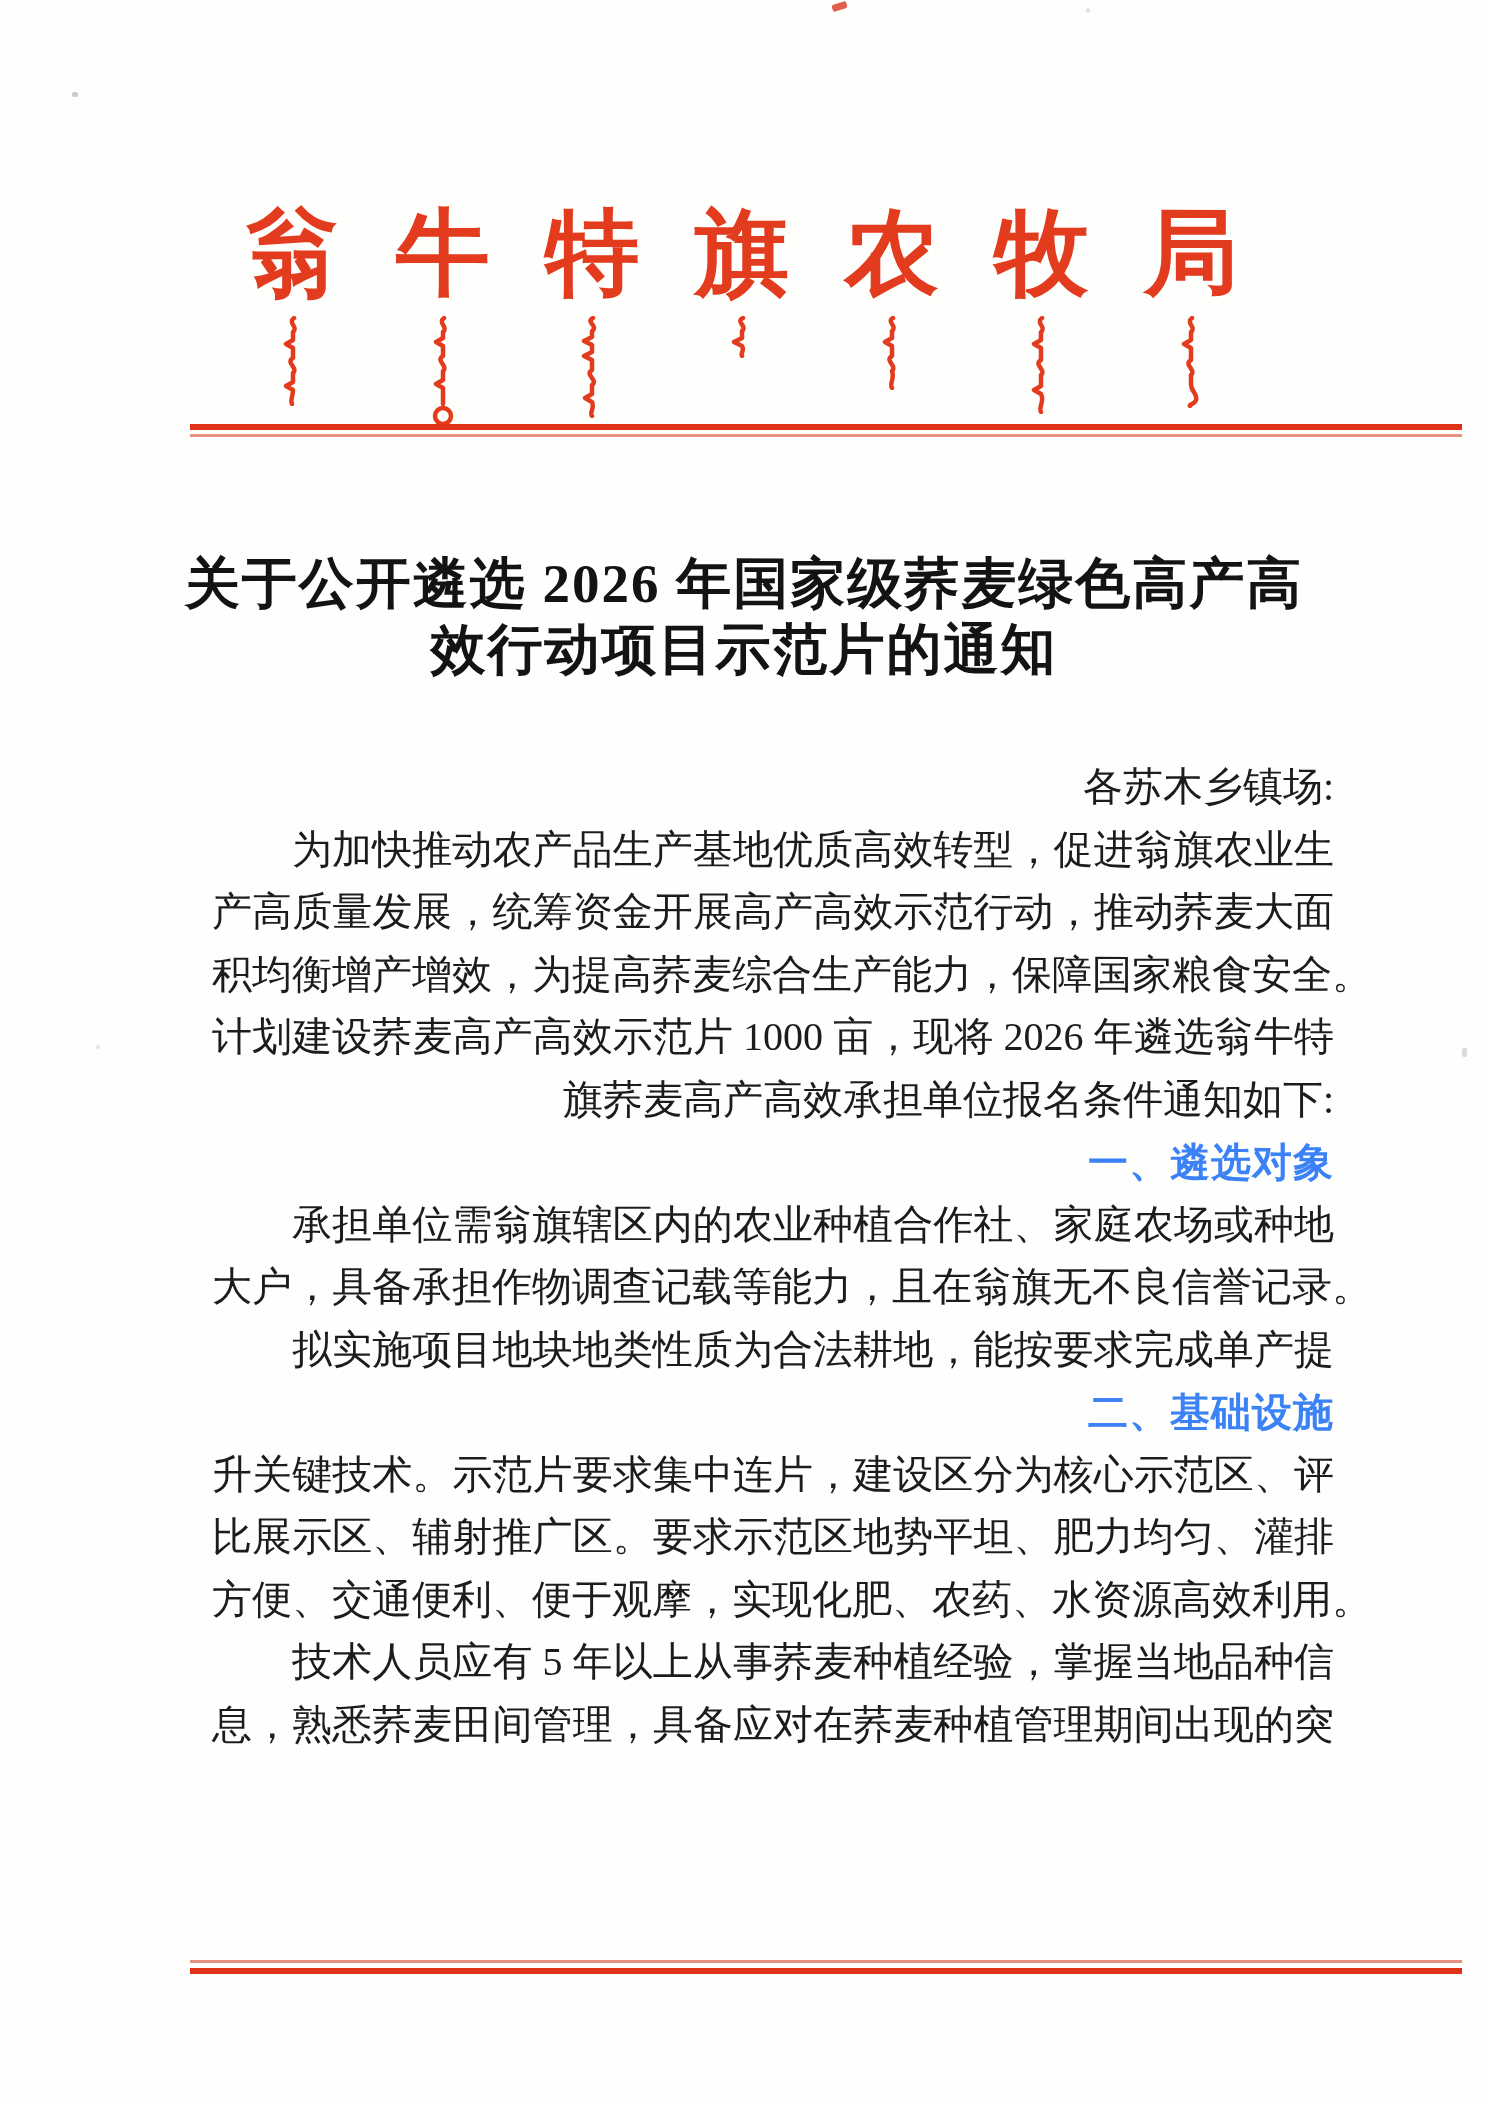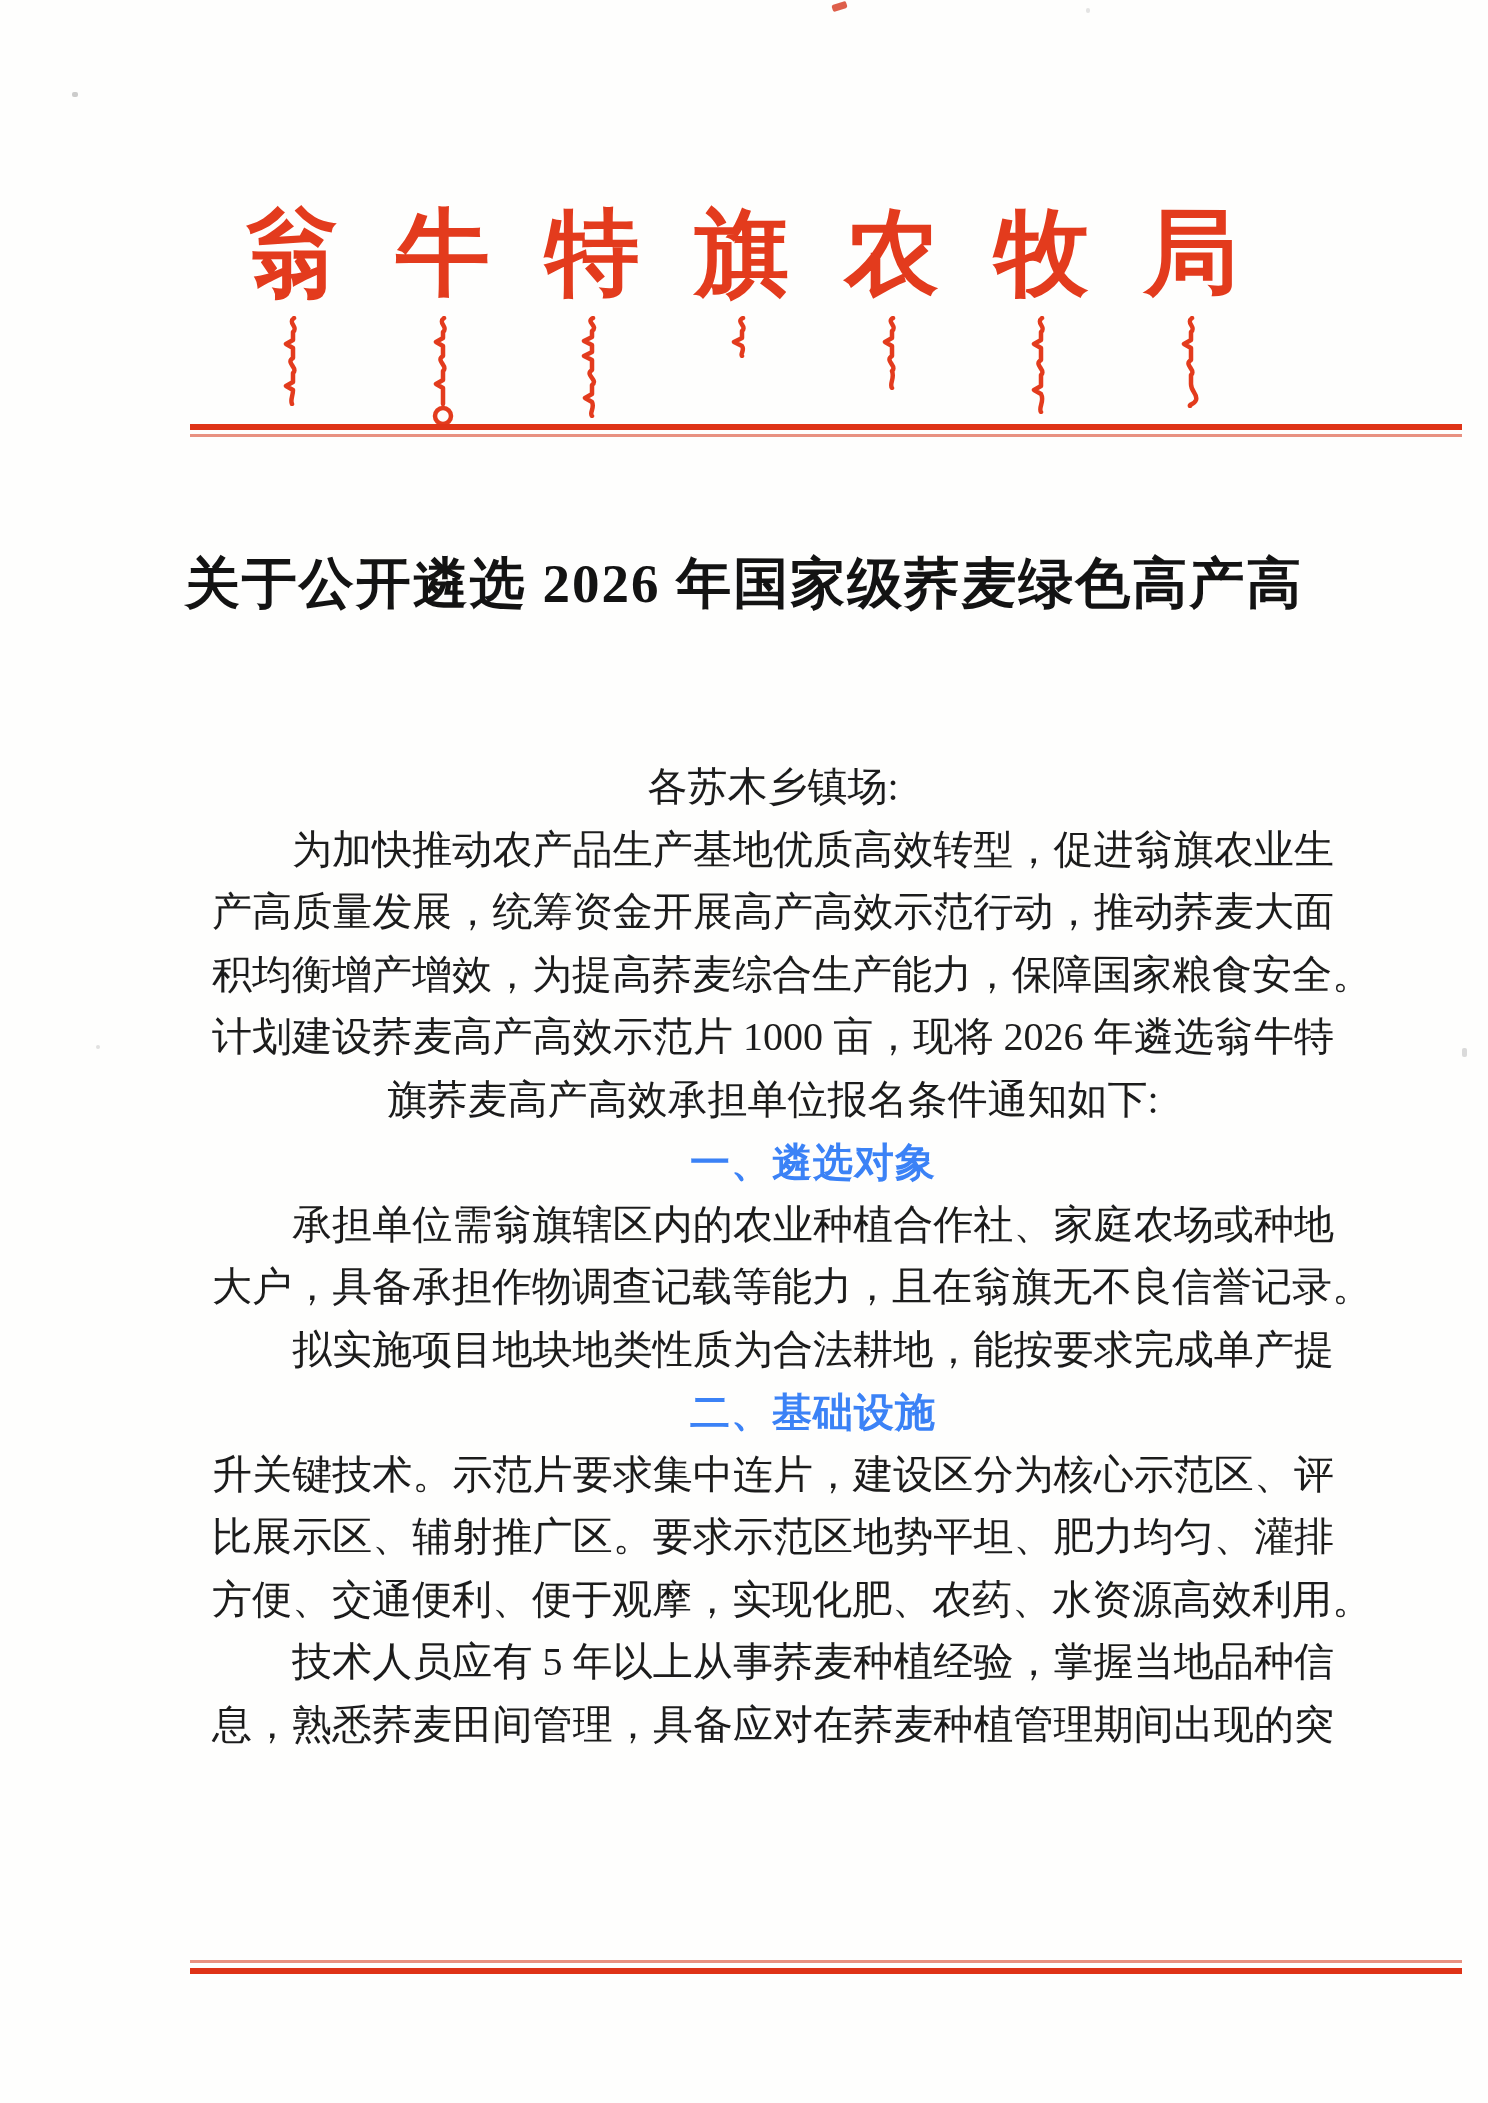--- a/index.html
+++ b/index.html
@@ -45,21 +45,21 @@
     font-family:"Liberation Serif","DejaVu Serif",serif;
   }
   
   .bodytext{
     position:absolute;top:756px;left:212px;width:1122px;
     color:#1c1c1c;font-size:40px;
   }
   .bodytext .ln{
     height:62.5px;line-height:62.5px;
     white-space:nowrap;overflow:visible;
-    text-align:center;
+    text-align:right;
   }
   .bodytext .ind{text-indent:80px;}
   .bodytext .j{text-align:justify;text-align-last:justify;text-justify:inter-ideograph;}
   .bodytext .head{
     font-family:"Liberation Sans","DejaVu Sans",sans-serif;
     font-weight:bold;letter-spacing:1px;color:#3b82f6;
   }
   
   .speck{position:absolute;border-radius:2px;}
   .speck-red{top:3px;left:832px;width:15px;height:7px;background:#d8432b;opacity:.85;transform:rotate(-18deg);}
@@ -122,20 +122,21 @@
     </div>
   </div>
 
   <div class="rule rule-top">
     <div class="thick"></div>
     <div class="thin"></div>
   </div>
 
   <div class="doc-title">
     <div>关于公开遴选 2026 年国家级荞麦绿色高产高</div>
+    <div>效行动项目示范片的通知</div>
   </div>
 
   <div class="bodytext">
     <div class="ln">各苏木乡镇场:</div>
     <div class="ln ind j">为加快推动农产品生产基地优质高效转型，促进翁旗农业生</div>
     <div class="ln j">产高质量发展，统筹资金开展高产高效示范行动，推动荞麦大面</div>
     <div class="ln j">积均衡增产增效，为提高荞麦综合生产能力，保障国家粮食安全。</div>
     <div class="ln j">计划建设荞麦高产高效示范片 1000 亩，现将 2026 年遴选翁牛特</div>
     <div class="ln">旗荞麦高产高效承担单位报名条件通知如下:</div>
     <div class="ln ind head">一、遴选对象</div>

